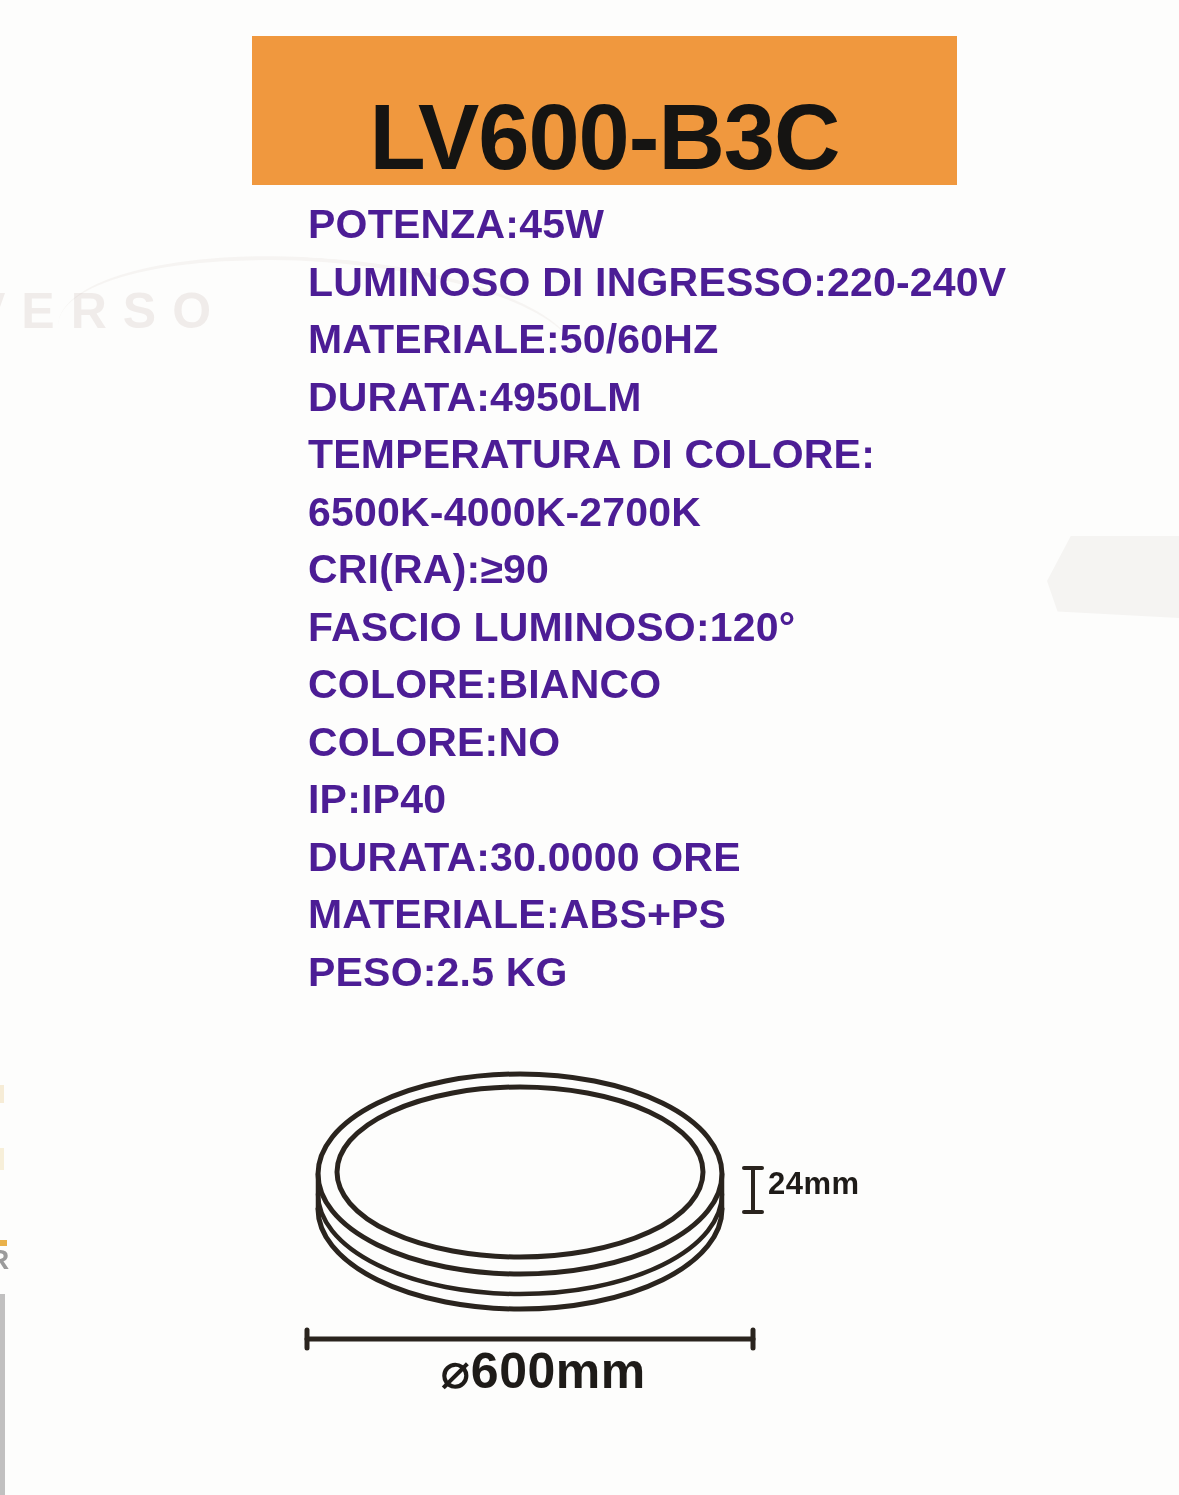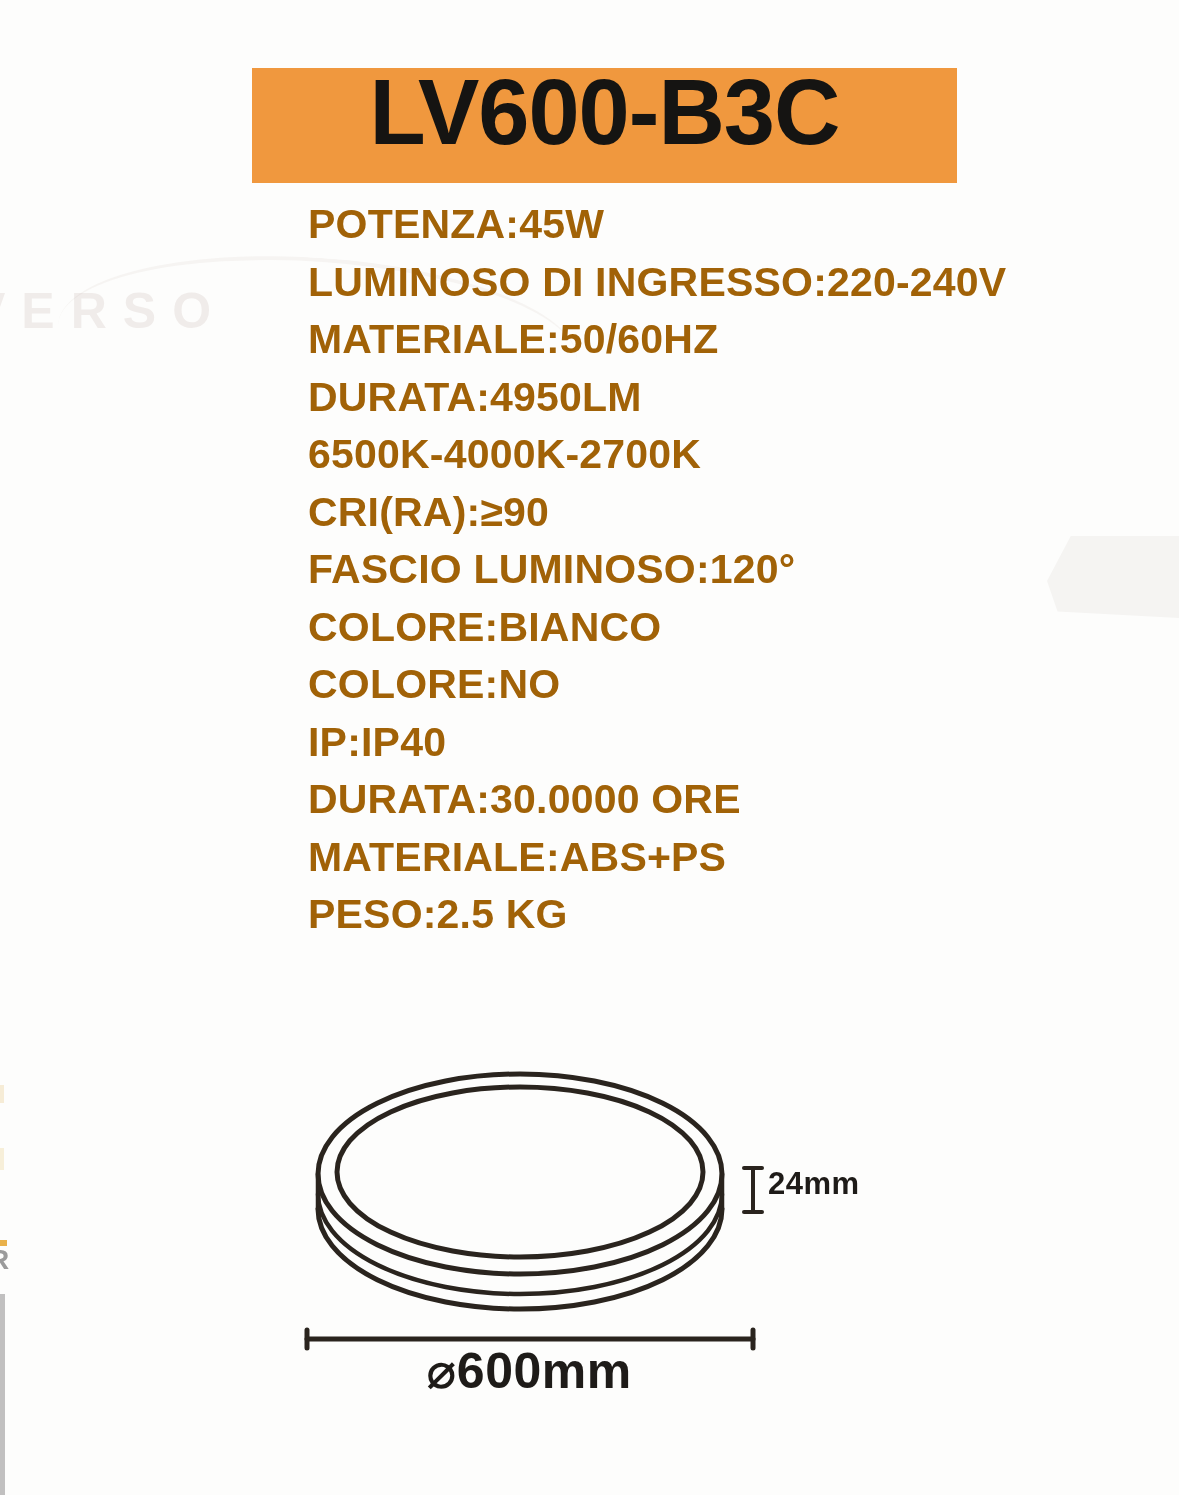--- a/index.html
+++ b/index.html
@@ -3,40 +3,40 @@
 <meta charset="utf-8">
 <style>
   html,body{margin:0;padding:0;}
   body{
     width:1179px;height:1495px;position:relative;overflow:hidden;
     background:#FDFDFC;
     font-family:"Liberation Sans","DejaVu Sans",sans-serif;
     -webkit-font-smoothing:antialiased;
   }
   .banner{
-    position:absolute;left:252px;top:68px;width:705px;height:115px;
-    background:#F0983E;display:flex;align-items:flex-start;justify-content:center;
+    position:absolute;left:252px;top:36px;width:705px;height:149px;
+    background:#F0983E;display:flex;align-items:flex-end;justify-content:center;
   }
   .banner-title{
     font-size:92px;font-weight:bold;color:#151412;letter-spacing:-1px;
     line-height:1;transform:translateY(-2px);
   }
   .spec-list{
     position:absolute;left:308px;top:196px;width:760px;
-    font-size:41px;font-weight:600;color:#a16207;line-height:57.5px;
+    font-size:41px;font-weight:600;color:#4c1d95;line-height:57.5px;
     letter-spacing:0.2px;white-space:nowrap;
   }
   .spec-line{display:block;}
   .drawing-svg{position:absolute;left:0;top:0;pointer-events:none;}
   .dim-height-label{
     position:absolute;left:768px;top:1166px;
     font-size:31px;font-weight:bold;color:#1E1B18;letter-spacing:0.5px;
   }
   .dim-diameter-label{
-    position:absolute;left:306px;top:1342px;width:446px;text-align:center;
+    position:absolute;left:320px;top:1342px;width:446px;text-align:center;
     font-size:50px;font-weight:bold;color:#1E1B18;letter-spacing:0.5px;
   }
   .watermark{
     position:absolute;left:-28px;top:282px;
     font-size:50px;font-weight:bold;letter-spacing:16px;
     color:rgba(176,152,140,0.16);
   }
   .watermark-swoosh{
     position:absolute;left:60px;top:258px;width:520px;height:90px;
     border-top:4px solid rgba(190,170,158,0.10);
@@ -71,20 +71,21 @@
 
 <div class="banner">
   <span class="banner-title">LV600-B3C</span>
 </div>
 
 <div class="spec-list">
   <span class="spec-line">POTENZA:45W</span>
   <span class="spec-line">LUMINOSO DI INGRESSO:220-240V</span>
   <span class="spec-line">MATERIALE:50/60HZ</span>
   <span class="spec-line">DURATA:4950LM</span>
+  <span class="spec-line">TEMPERATURA DI COLORE:</span>
   <span class="spec-line">6500K-4000K-2700K</span>
   <span class="spec-line">CRI(RA):≥90</span>
   <span class="spec-line">FASCIO LUMINOSO:120°</span>
   <span class="spec-line">COLORE:BIANCO</span>
   <span class="spec-line">COLORE:NO</span>
   <span class="spec-line">IP:IP40</span>
   <span class="spec-line">DURATA:30.0000 ORE</span>
   <span class="spec-line">MATERIALE:ABS+PS</span>
   <span class="spec-line">PESO:2.5 KG</span>
 </div>

